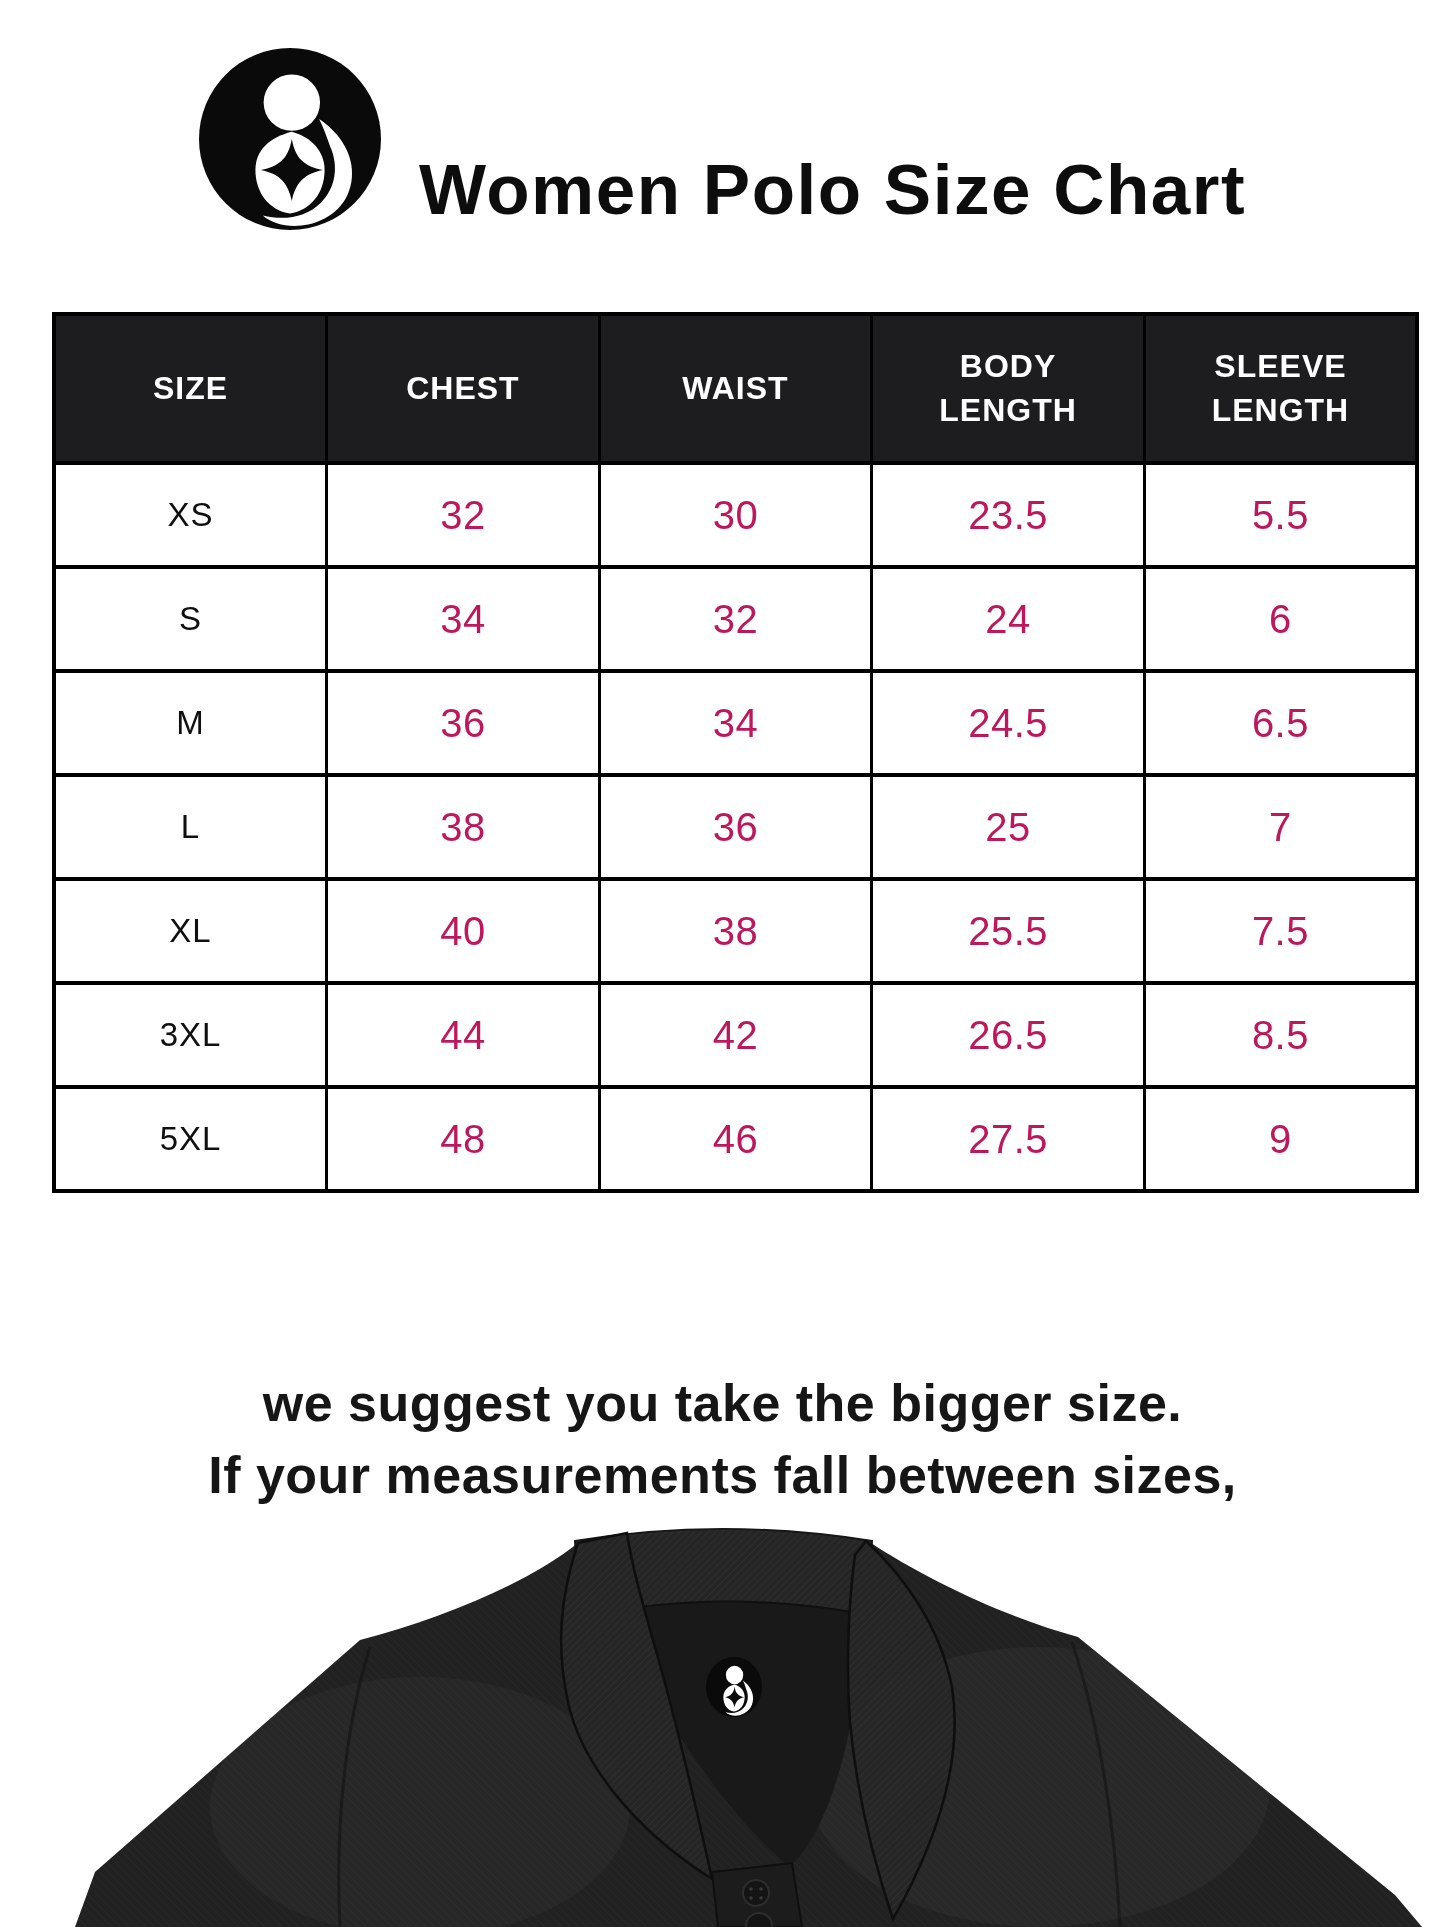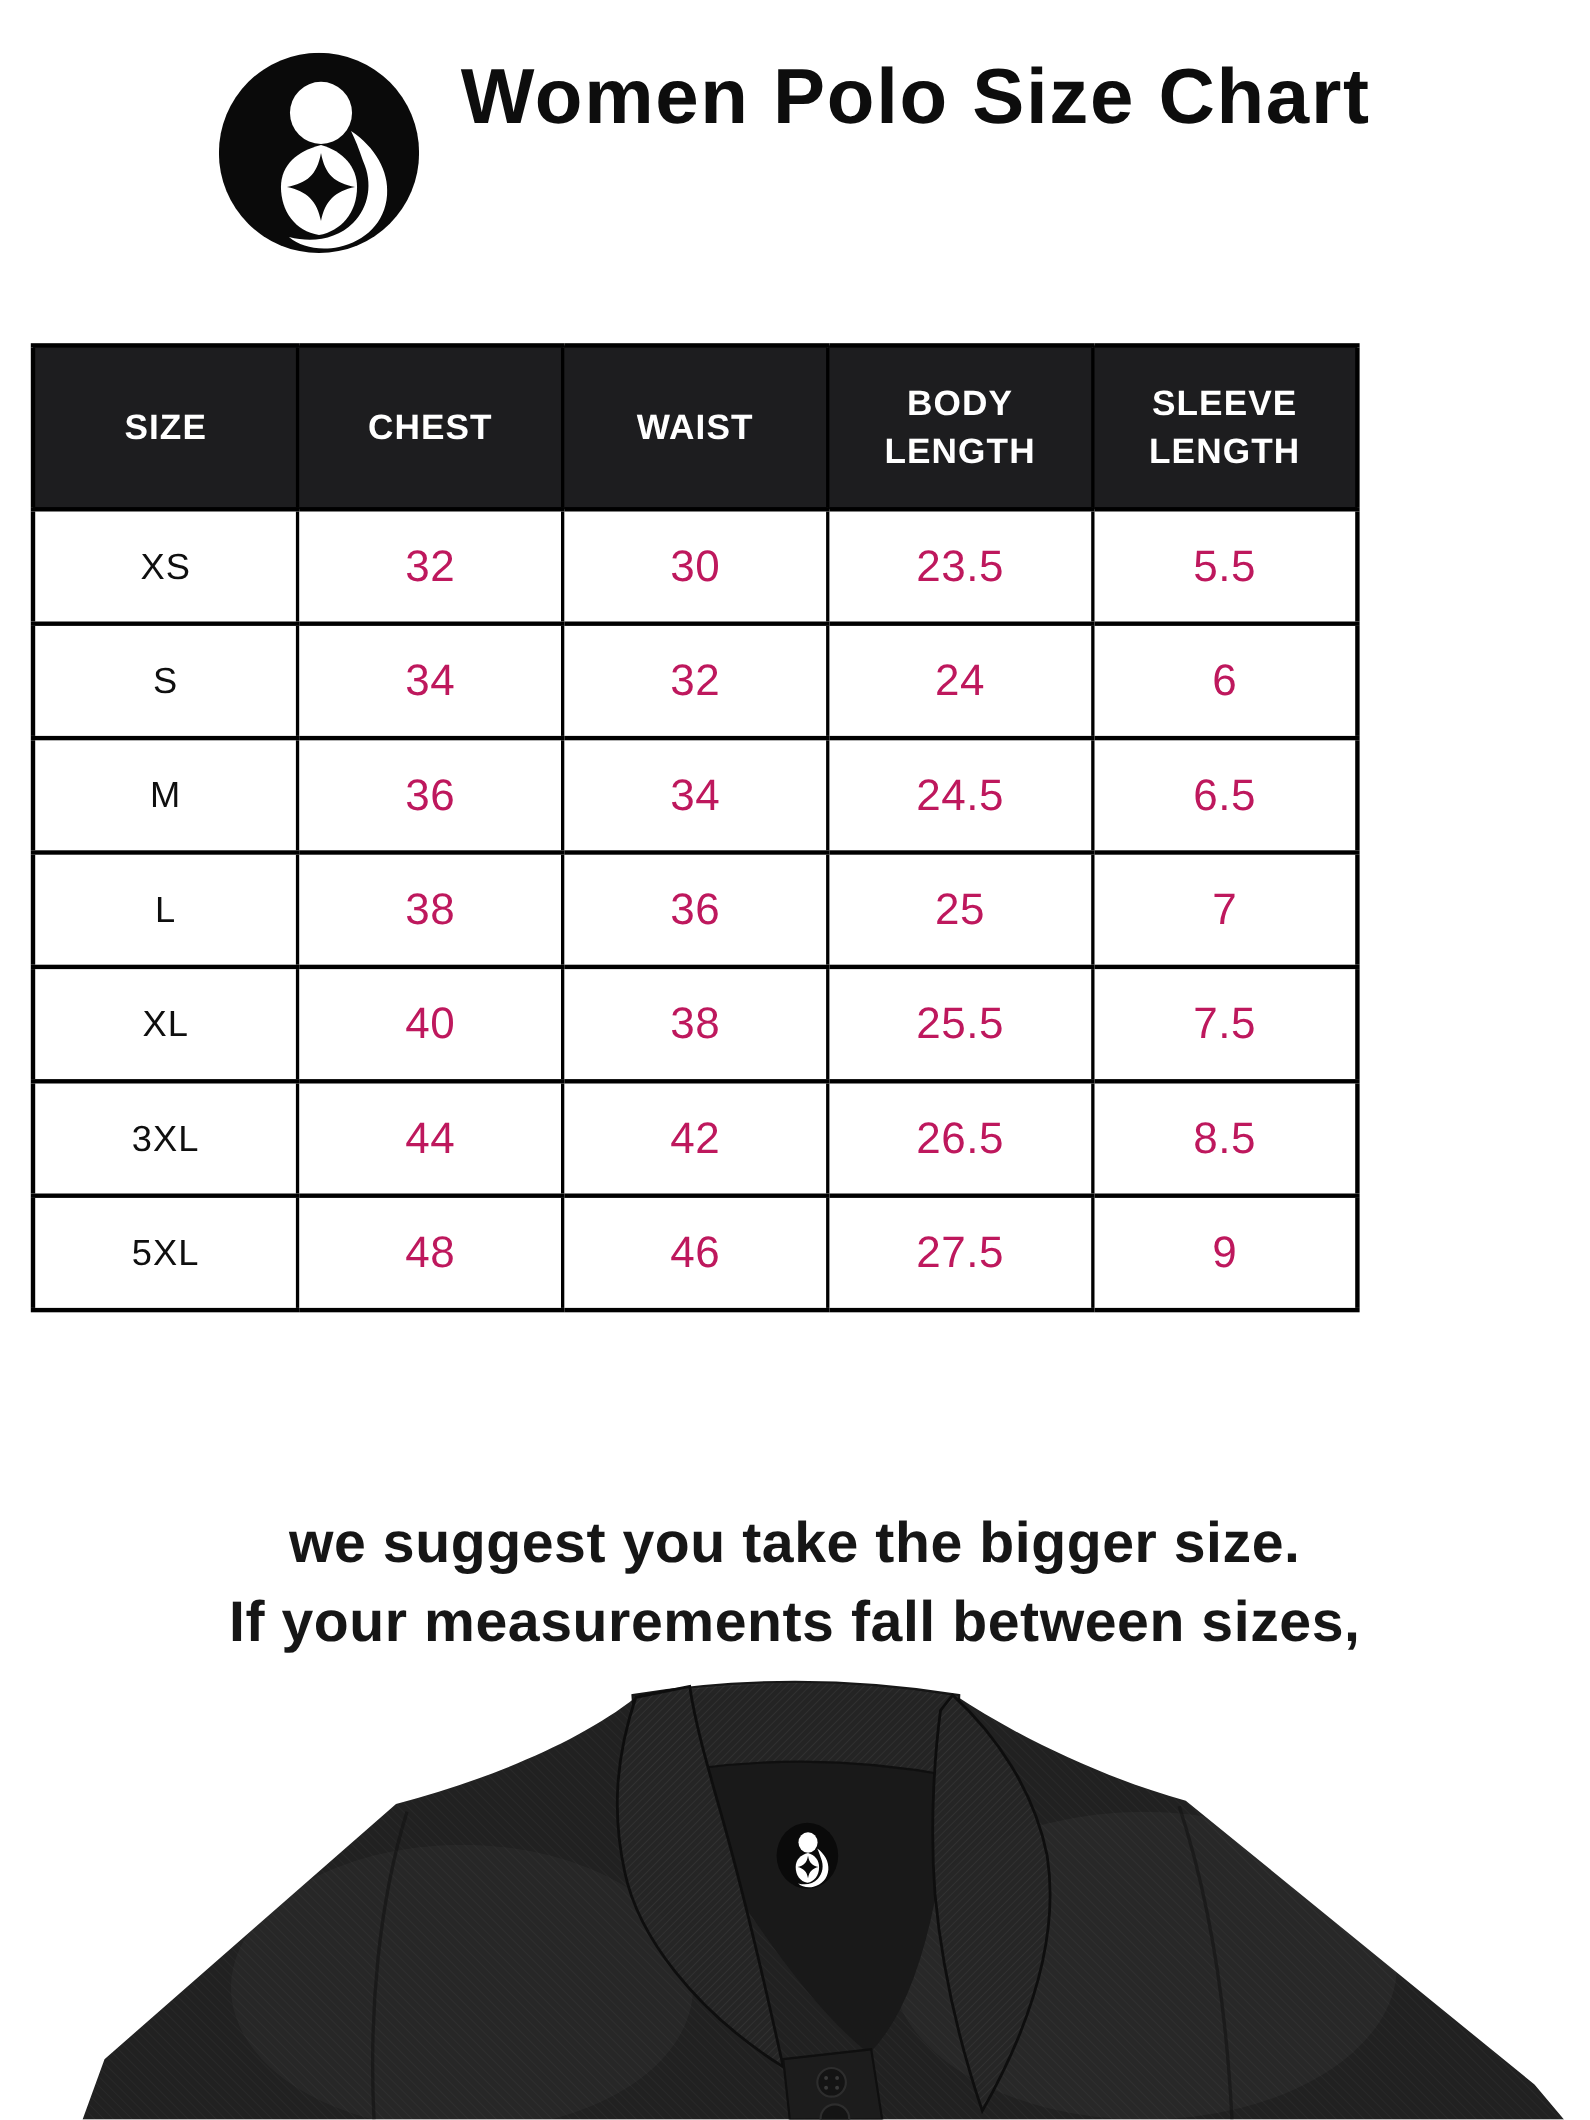--- a/index.html
+++ b/index.html
@@ -13,41 +13,42 @@
     overflow: hidden;
   }
 
   
   .header {
     position: absolute;
     top: 48px;
     left: 0;
     width: 100%;
     display: flex;
-    align-items: flex-start;
+    align-items: flex-end;
     justify-content: center;
     gap: 38px;
   }
   .logo-wrap { width: 182px; height: 182px; flex: 0 0 auto; }
   .page-title {
     font-size: 71px;
     font-weight: bold;
     letter-spacing: 1.5px;
     color: #0d0d0d;
     white-space: nowrap;
   }
 
   
   .table-wrap { position: absolute; top: 312px; left: 28px; }
   table.size-chart {
     border-collapse: collapse;
-    width: 1208px;
+    width: 1367px;
     table-layout: fixed;
     border: 4px solid #000;
     background: #fff;
+    margin-left: 24px;
   }
   .size-chart th, .size-chart td {
     border-left: 3px solid #000;
     border-right: 3px solid #000;
     border-top: 4px solid #000;
     border-bottom: 4px solid #000;
     text-align: center;
     vertical-align: middle;
     padding: 0;
   }

